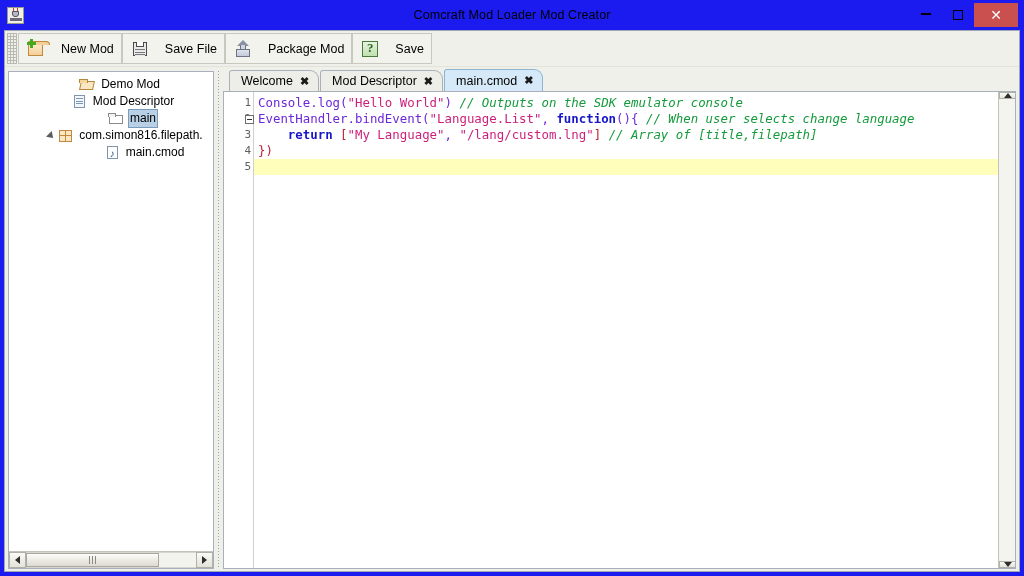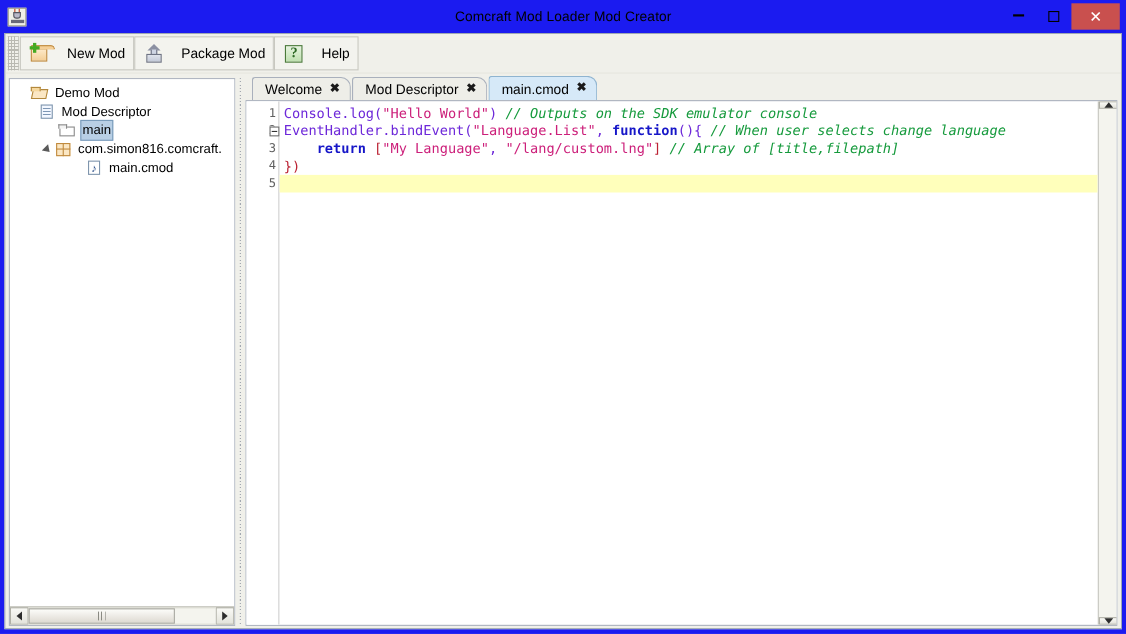--- a/index.html
+++ b/index.html
@@ -201,20 +201,21 @@
   }
   #tree {
     padding: 4px 0 0 0;
     font-size: 12px; color: #000;
     white-space: nowrap;
   }
   .tnode {
     display: flex; align-items: center;
     height: 17px; line-height: 17px;
     padding-left: 6px;
+    justify-content: center;
   }
   .thandle {
     width: 13px; flex: none;
     display: flex; align-items: center; justify-content: center;
   }
   .thandle .tri {
     width: 0; height: 0;
     border-top: 4px solid transparent;
     border-bottom: 4px solid transparent;
     border-left: 6px solid #5a5a5a;
@@ -476,36 +477,44 @@
       <div class="tbtn">
         <span class="tbicon ic-folder-new">
           <span class="body"></span>
             <span class="tab"></span>
           <span class="plus-h"></span>
             <span class="plus-v"></span>
         </span>
         <span>New Mod</span>
       </div>
 
+      <div class="tbtn">
+        <span class="tbicon ic-floppy">
+          <span class="body"></span>
+            <span class="lines"></span>
+            <span class="shutter"></span>
+        </span>
+        <span>Save File</span>
+      </div>
 
       <div class="tbtn">
         <span class="tbicon ic-package">
           <span class="head"></span>
             <span class="arrow"></span>
             <span class="box"></span>
         </span>
         <span>Package Mod</span>
       </div>
 
       <div class="tbtn">
         <span class="tbicon ic-help">
           <span class="sq"></span>
             <span class="q">?</span>
         </span>
-        <span>Help</span>
+        <span>Save</span>
       </div>
     </div>
 
     <div id="main">
 
       <div id="tree-panel">
         <div id="tree-scroll">
           <div id="tree">
 
             <div class="tnode" style="padding-left:6px">
@@ -537,21 +546,21 @@
 
             <div class="tnode" style="padding-left:27px">
               <span class="thandle">
                   <span class="tri"></span>
                 </span>
               <span class="tico ico-package">
                   <span class="g"></span>
                   <span class="gl1"></span>
                   <span class="gl2"></span>
                 </span>
-              <span class="tlabel">com.simon816.comcraft.</span>
+              <span class="tlabel">com.simon816.filepath.</span>
             </div>
 
             <div class="tnode" style="padding-left:68px">
               <span class="tico ico-cmod">
                   <span class="p"></span>
                   <span class="j">♪</span>
                 </span>
               <span class="tlabel">main.cmod</span>
             </div>
 

